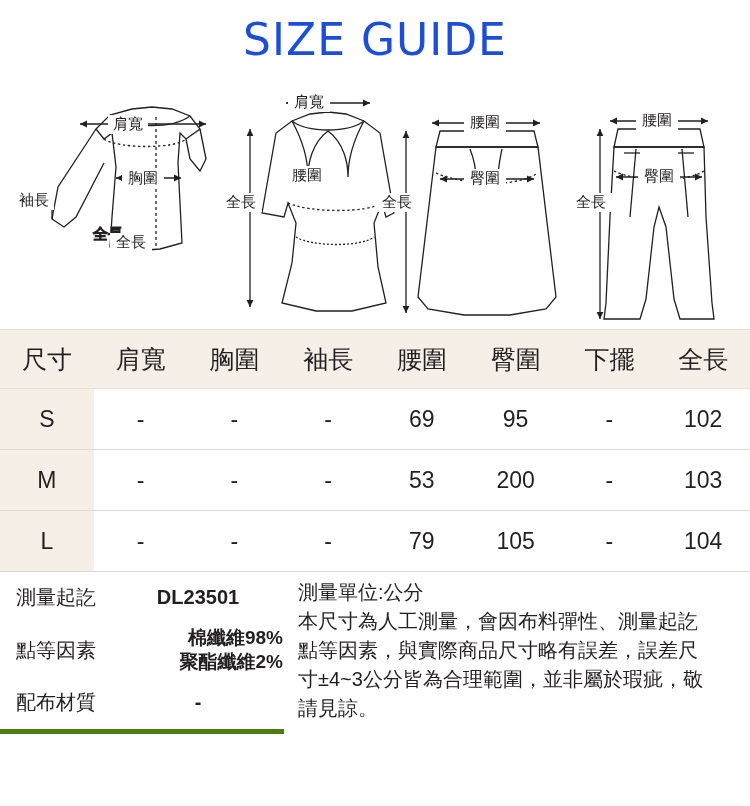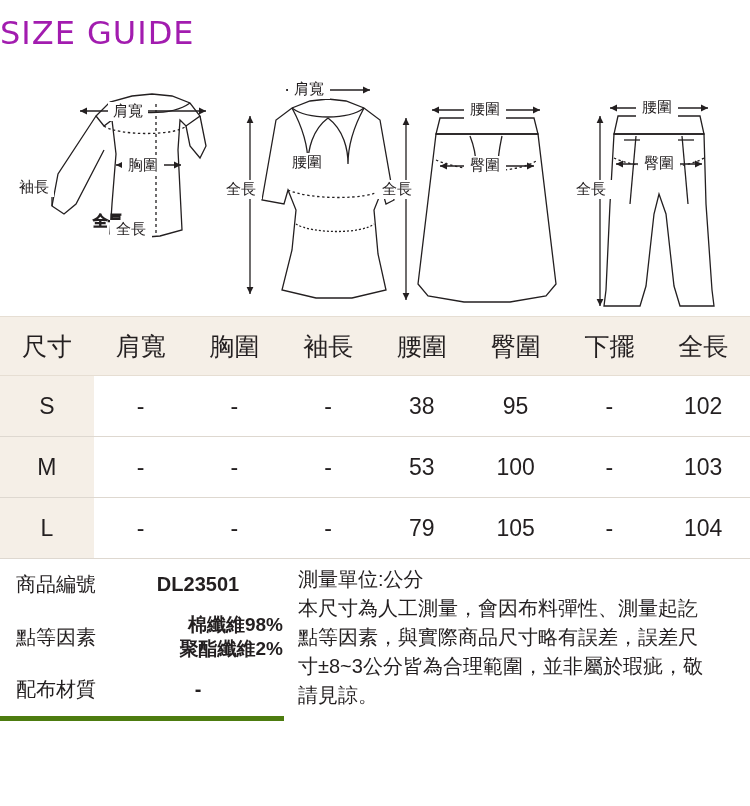--- a/index.html
+++ b/index.html
@@ -15,26 +15,27 @@
     overflow: hidden;
   }
   .page {
     position: relative;
     width: 750px;
     height: 806px;
     box-sizing: border-box;
   }
   
   .title {
-    font-size: 32px;
+    text-align: center;
+    font-size: 44px;
     letter-spacing: 1px;
     font-weight: 400;
     padding-top: 14px;
     padding-bottom: 2px;
-    color: #a21caf;
+    color: #1d4ed8;
     font-family: "DejaVu Sans", sans-serif;
   }
   
   .figures {
     position: relative;
     height: 262px;
     width: 750px;
   }
   .figures svg {
     display: block;
@@ -268,59 +269,59 @@
         <th>下擺</th>
         <th>全長</th>
       </tr>
     </thead>
     <tbody>
       <tr>
         <td>S</td>
         <td>-</td>
         <td>-</td>
         <td>-</td>
-        <td>38</td>
+        <td>69</td>
         <td>95</td>
         <td>-</td>
         <td>102</td>
       </tr>
       <tr>
         <td>M</td>
         <td>-</td>
         <td>-</td>
         <td>-</td>
         <td>53</td>
-        <td>100</td>
+        <td>200</td>
         <td>-</td>
         <td>103</td>
       </tr>
       <tr>
         <td>L</td>
         <td>-</td>
         <td>-</td>
         <td>-</td>
         <td>79</td>
         <td>105</td>
         <td>-</td>
         <td>104</td>
       </tr>
     </tbody>
   </table>
 
   <table class="info-table">
     <tbody>
       <tr>
-        <td class="info-label">商品編號</td>
+        <td class="info-label">測量起訖</td>
         <td class="info-value">DL23501</td>
         <td class="info-note" rowspan="3">
           <span class="note-inner">
             <span class="note-line">測量單位:公分</span>
             <span class="note-line">本尺寸為人工測量，會因布料彈性、測量起訖</span>
             <span class="note-line">點等因素，與實際商品尺寸略有誤差，誤差尺</span>
-            <span class="note-line">寸±8~3公分皆為合理範圍，並非屬於瑕疵，敬</span>
+            <span class="note-line">寸±4~3公分皆為合理範圍，並非屬於瑕疵，敬</span>
             <span class="note-line">請見諒。</span>
           </span>
         </td>
       </tr>
       <tr>
         <td class="info-label">點等因素</td>
         <td class="info-value">
           <span class="two-line">棉纖維98%</span>
           <span class="two-line">聚酯纖維2%</span>
         </td>

